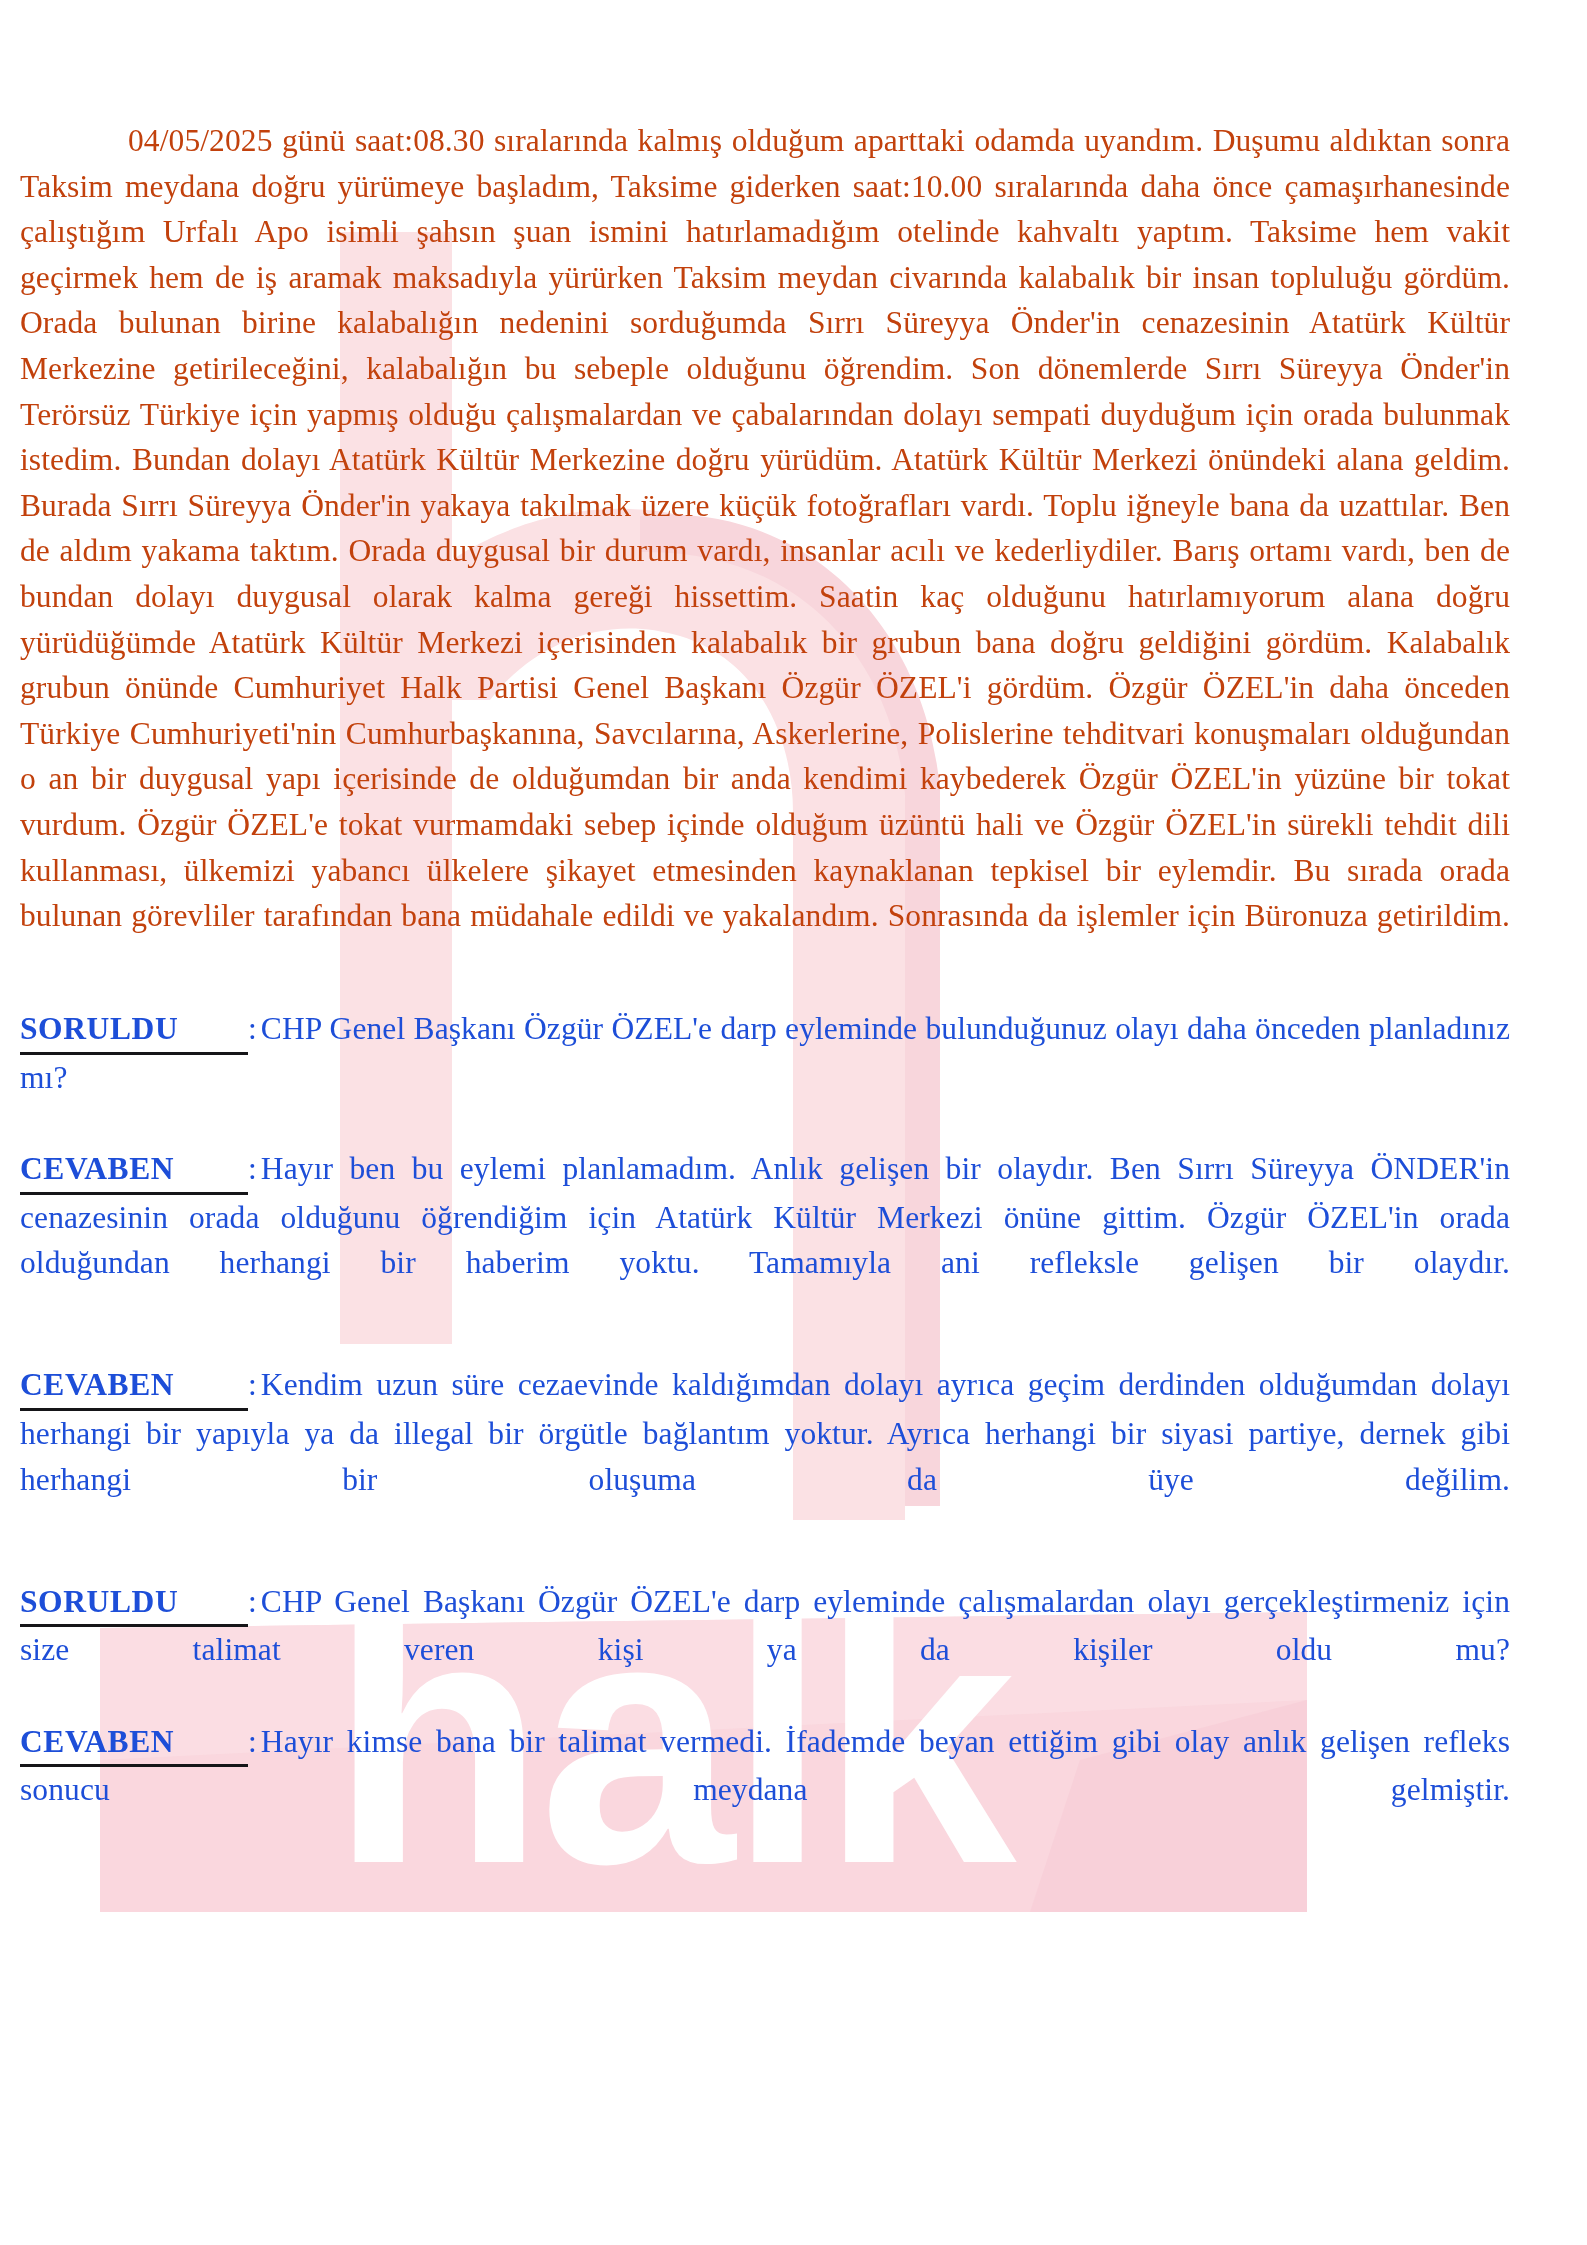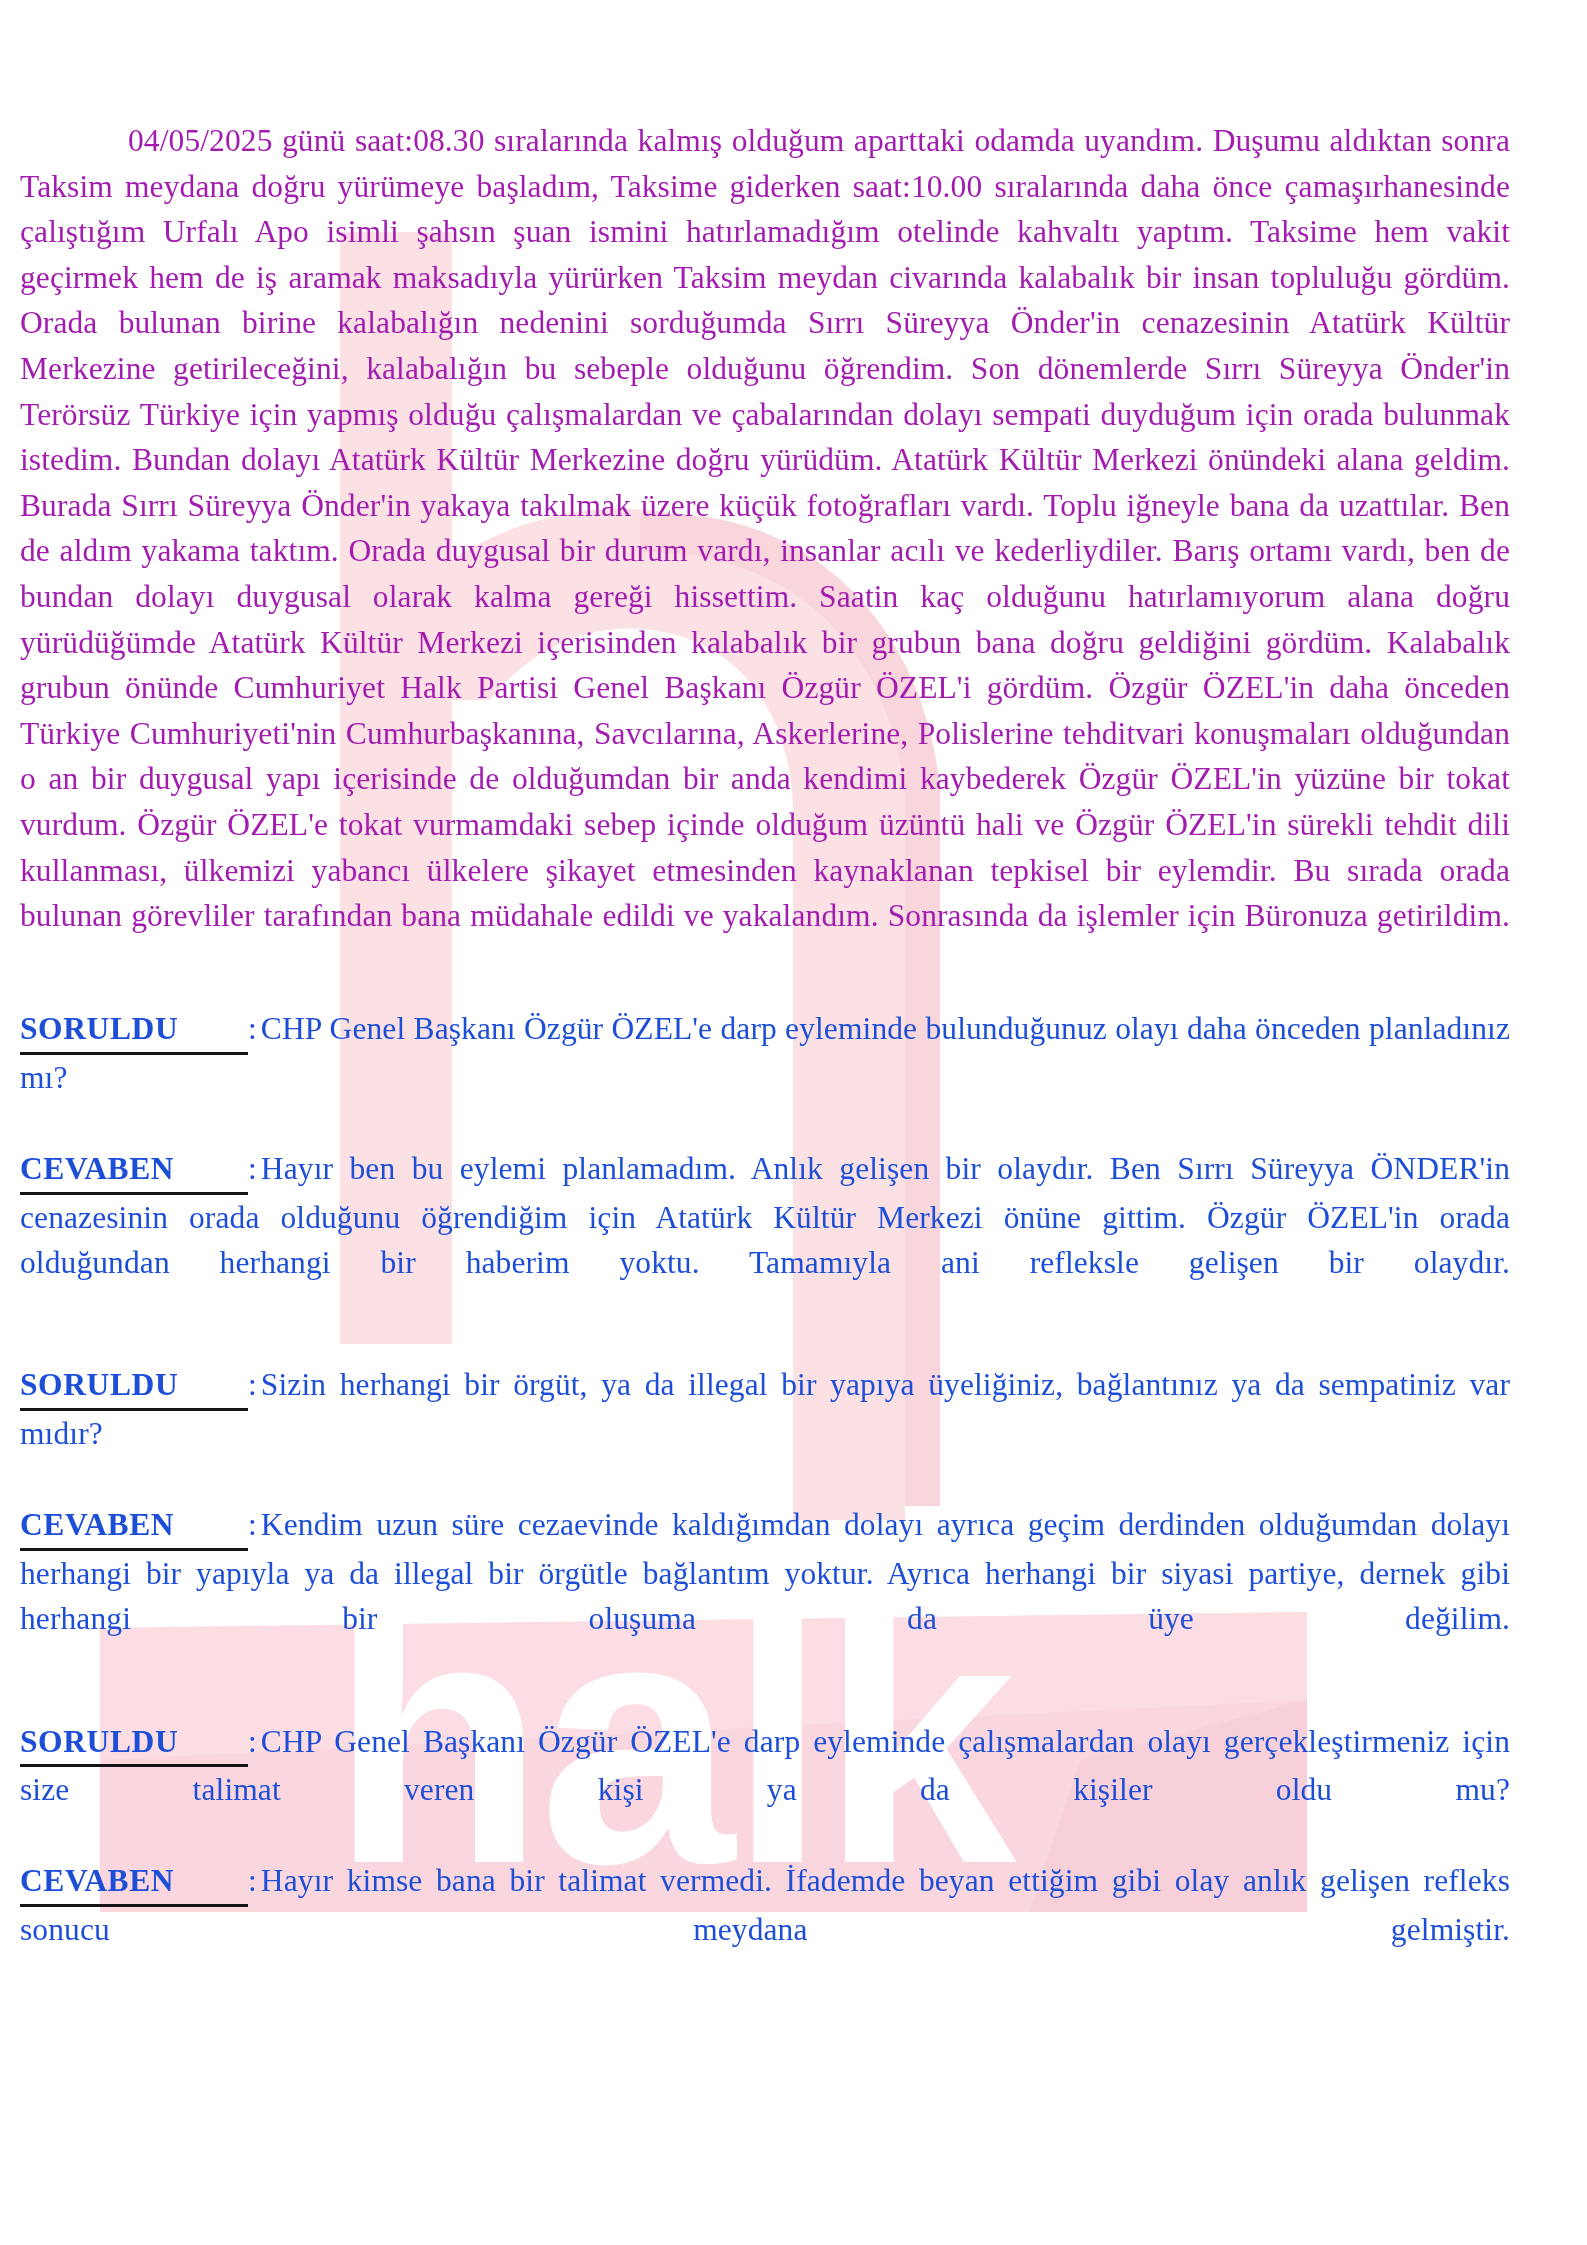--- a/index.html
+++ b/index.html
@@ -35,21 +35,21 @@
     top: 118px;
     width: 1490px;
     z-index: 2;
   }
 
   .para {
     text-align: justify;
     text-justify: inter-word;
     font-size: 31.5px;
     line-height: 45.6px;
-    color: #a21caf;
+    color: #c2410c;
     margin: 0;
     letter-spacing: 0.1px;
     word-spacing: 0.5px;
   }
   .para.indent { text-indent: 108px; }
 
   .qa-block { margin-top: 31px; }
   .qa-block.first { margin-top: 22px; }
 
   .qa-line {
@@ -128,23 +128,20 @@
       <p class="qa-line">
         <span class="lbl">SORULDU</span><span class="colon">:</span><span>CHP Genel Başkanı Özgür ÖZEL'e darp eyleminde bulunduğunuz olayı daha önceden planladınız mı?</span>
       </p>
       <p class="qa-line">
         <span class="lbl">CEVABEN</span><span class="colon">:</span><span>Hayır ben bu eylemi planlamadım. Anlık gelişen bir olaydır. Ben Sırrı Süreyya ÖNDER'in cenazesinin orada olduğunu öğrendiğim için Atatürk Kültür Merkezi önüne gittim. Özgür ÖZEL'in orada olduğundan herhangi bir haberim yoktu. Tamamıyla ani refleksle gelişen bir olaydır.</span>
       </p>
     </div>
 
     <div class="qa-block">
       <p class="qa-line">
-        <span class="lbl">SORULDU</span><span class="colon">:</span><span>Sizin herhangi bir örgüt, ya da illegal bir yapıya üyeliğiniz, bağlantınız ya da sempatiniz var mıdır?</span>
-      </p>
-      <p class="qa-line">
         <span class="lbl">CEVABEN</span><span class="colon">:</span><span>Kendim uzun süre cezaevinde kaldığımdan dolayı ayrıca geçim derdinden olduğumdan dolayı herhangi bir yapıyla ya da illegal bir örgütle bağlantım yoktur. Ayrıca herhangi bir siyasi partiye, dernek gibi herhangi bir oluşuma da üye değilim.</span>
       </p>
     </div>
 
     <div class="qa-block">
       <p class="qa-line">
         <span class="lbl">SORULDU</span><span class="colon">:</span><span>CHP Genel Başkanı Özgür ÖZEL'e darp eyleminde çalışmalardan olayı gerçekleştirmeniz için size talimat veren kişi ya da kişiler oldu mu?</span>
       </p>
       <p class="qa-line">
         <span class="lbl">CEVABEN</span><span class="colon">:</span><span>Hayır kimse bana bir talimat vermedi. İfademde beyan ettiğim gibi olay anlık gelişen refleks sonucu meydana gelmiştir.</span>

